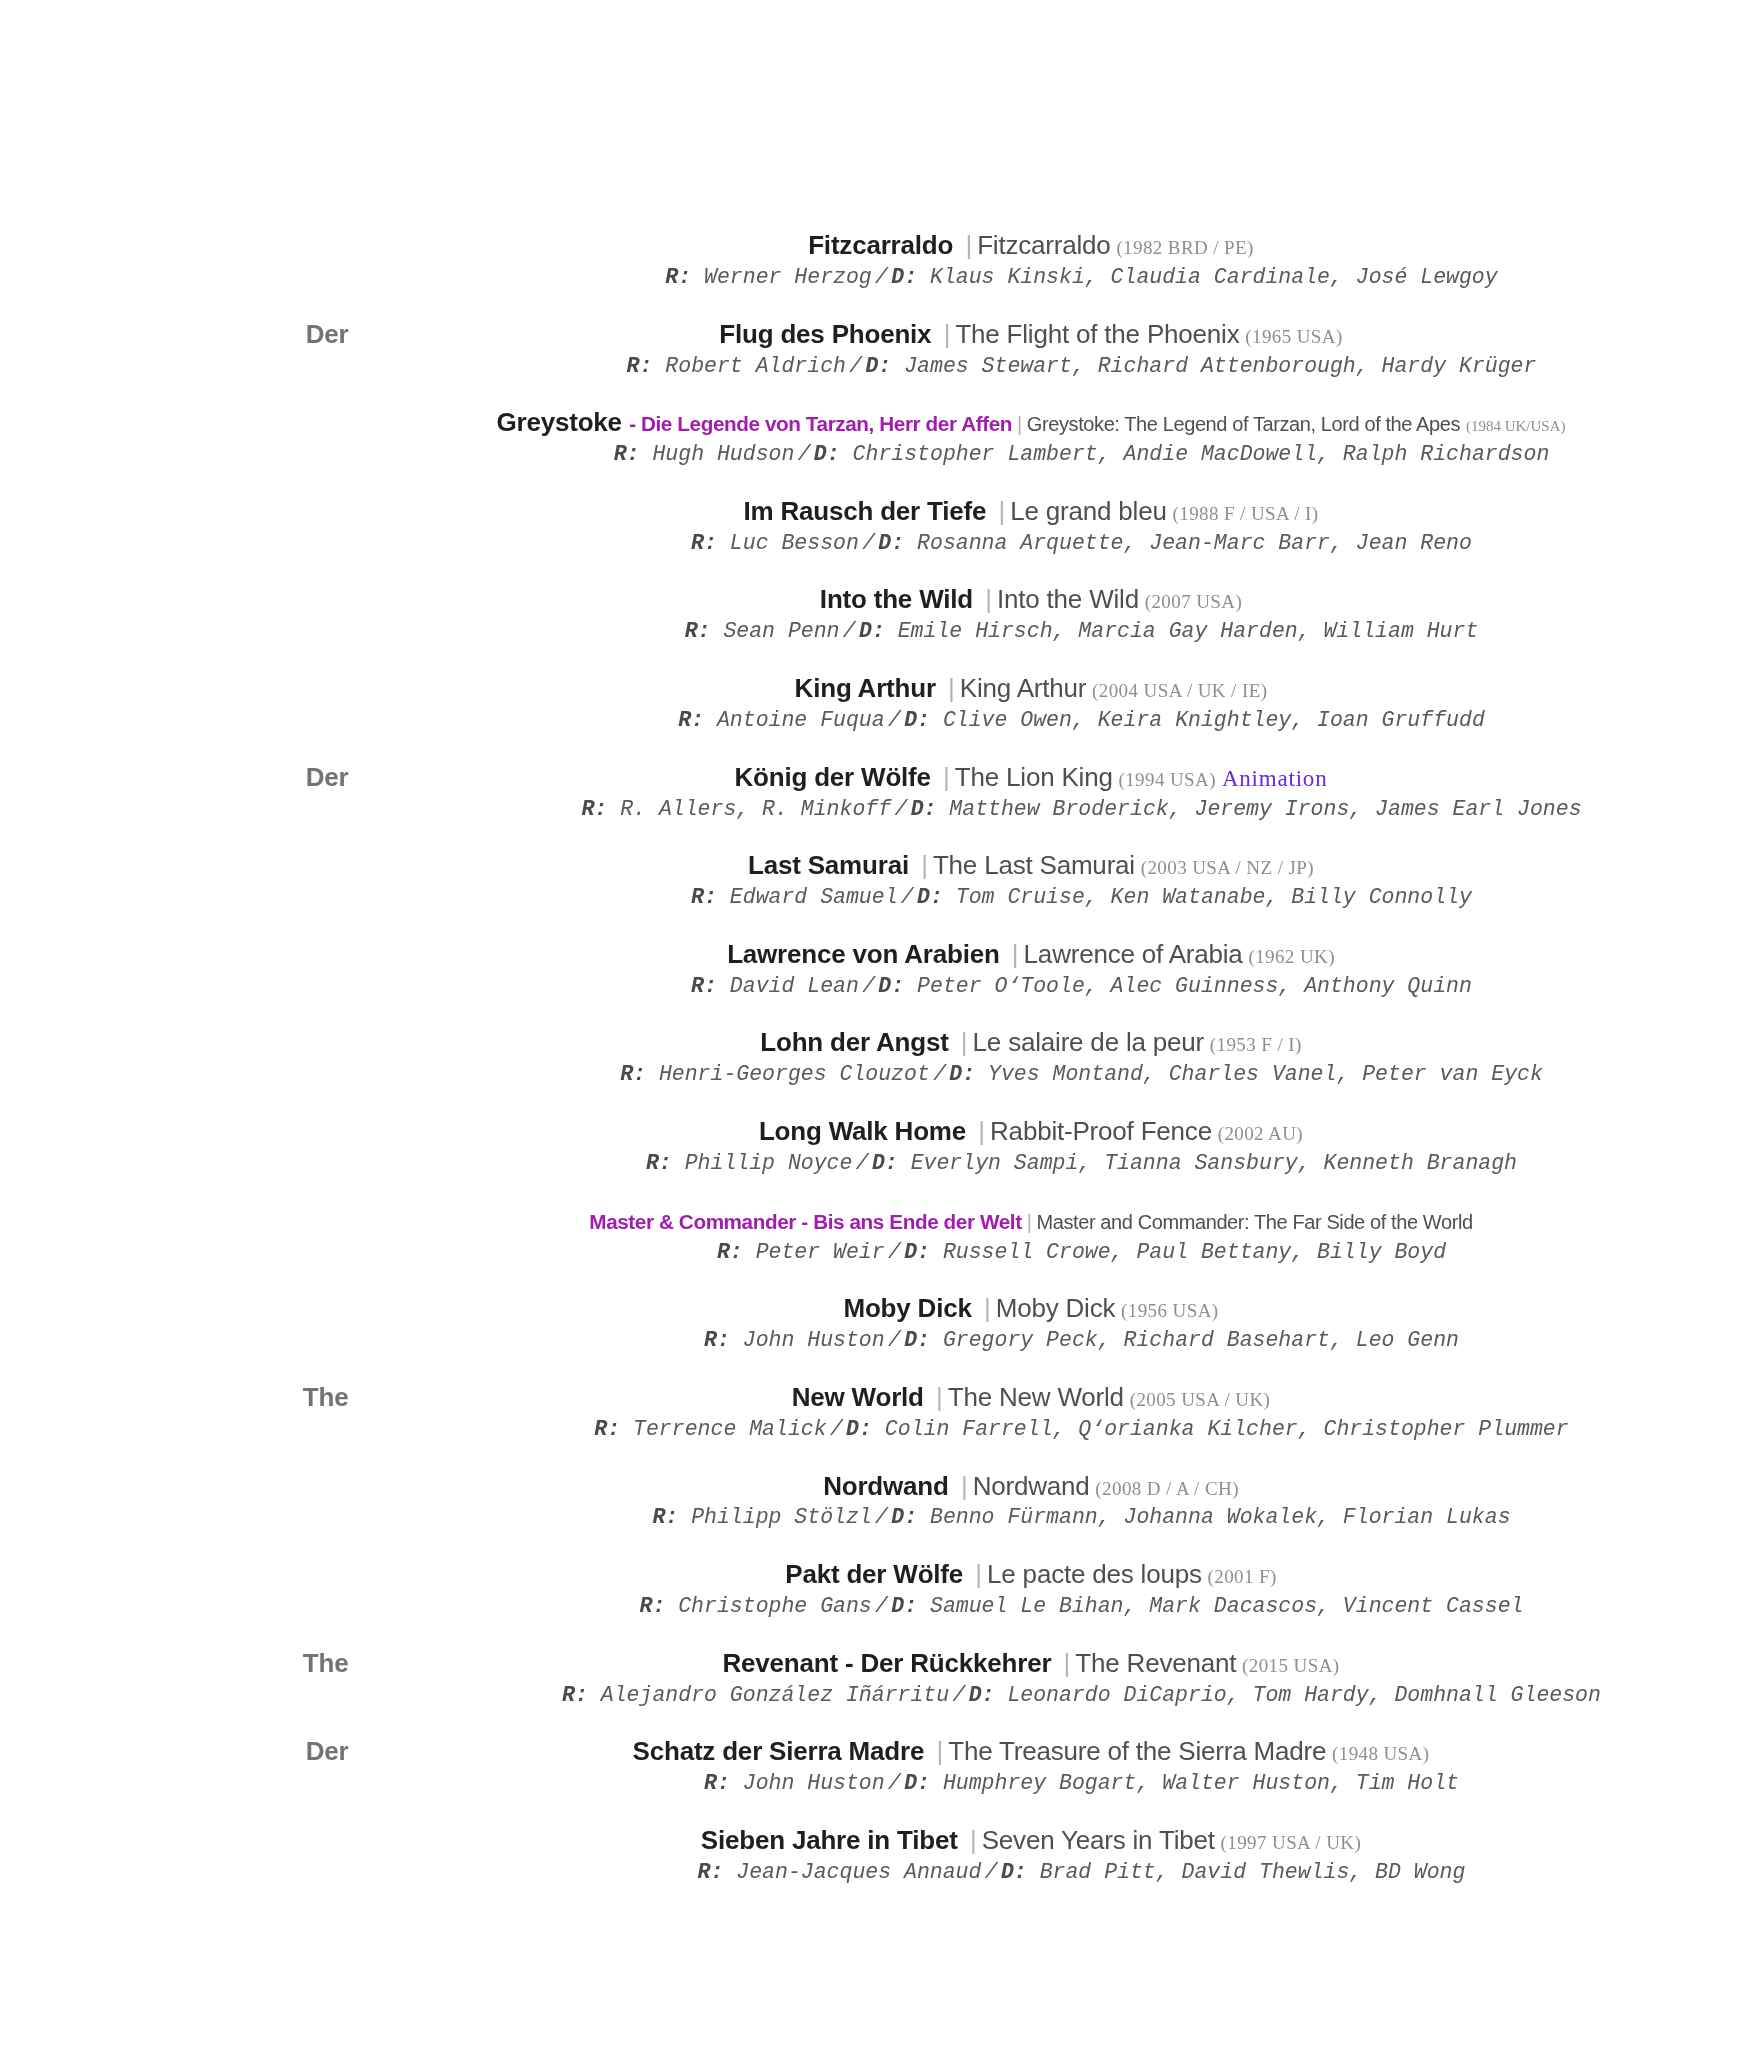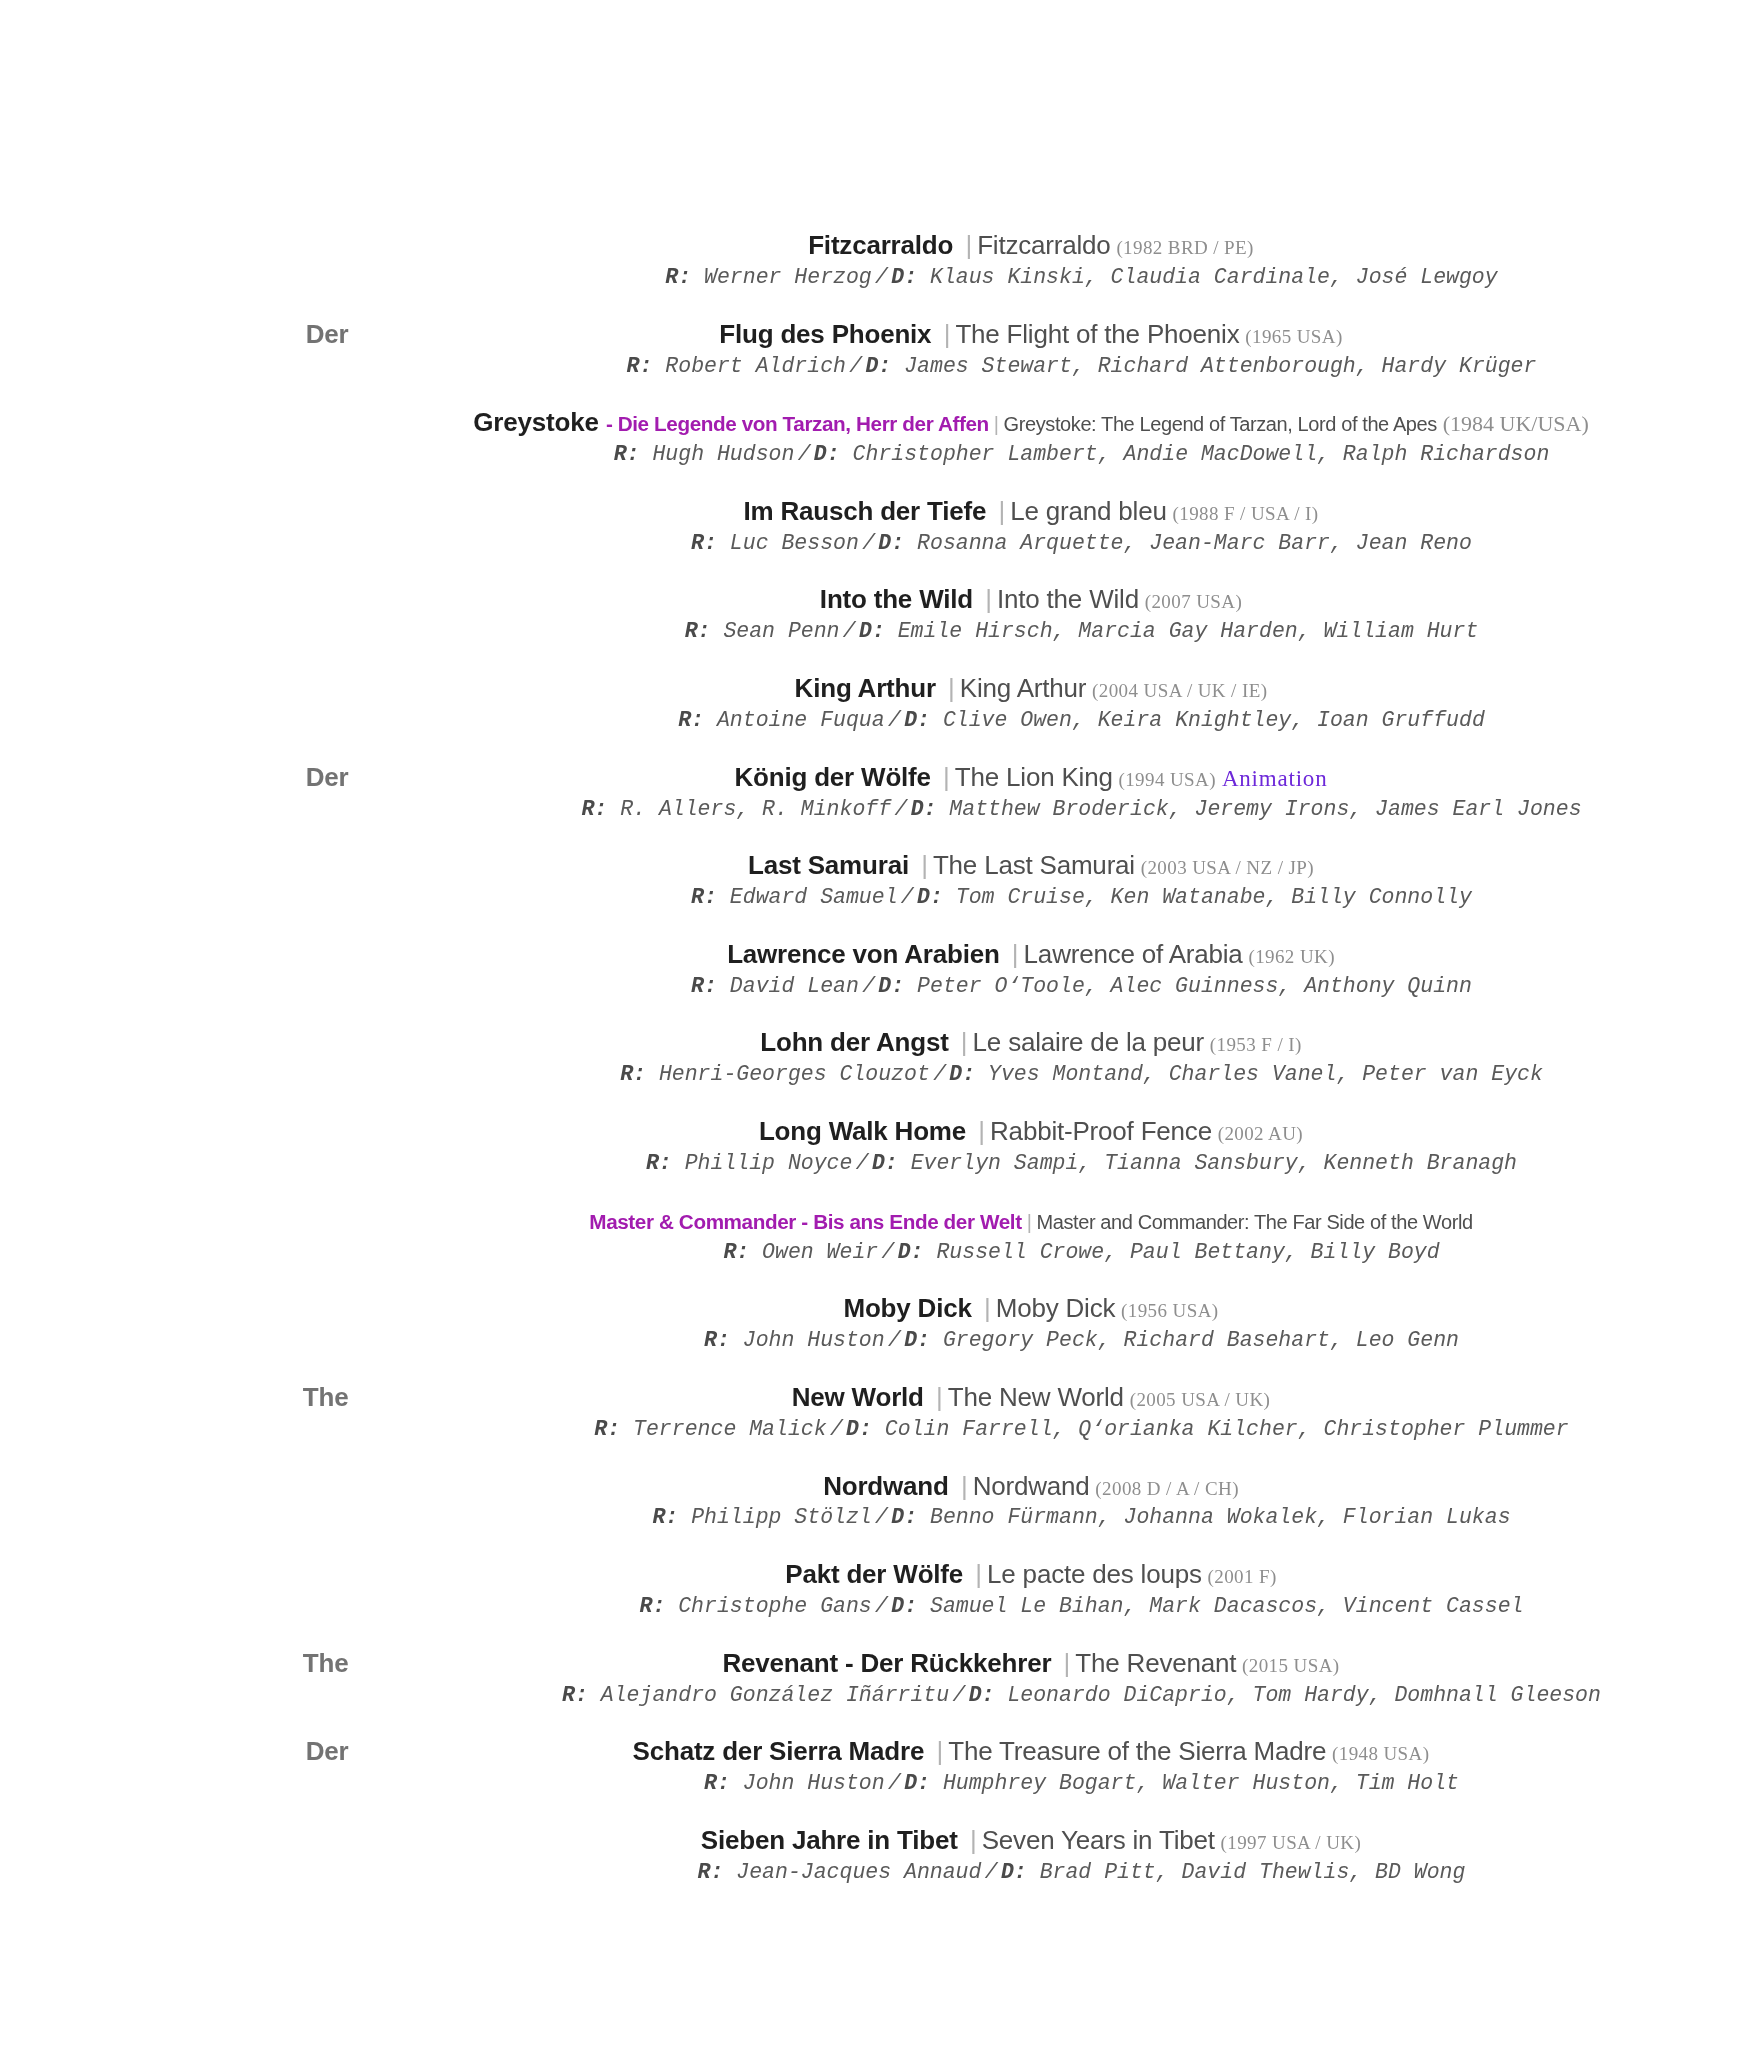--- a/index.html
+++ b/index.html
@@ -50,21 +50,21 @@
   }
   .note {
     font-family: "Liberation Serif", serif;
     font-size: 23px;
     color: #6d28d9;
     margin-left: 6px;
     letter-spacing: 0.8px;
   }
   .entry.condensed .sep,
   .entry.condensed .t-orig { font-size: 20px; letter-spacing: -0.4px; }
-  .entry.condensed .meta { font-size: 22px; letter-spacing: 0; }
+  .entry.condensed .meta { font-size: 15px; letter-spacing: 0; }
   .credits-line {
     margin-top: 4px;
     margin-left: 101px;
     font-family: Liberation Mono, monospace;
     font-style: italic;
     font-size: 21.5px;
     color: #5a5a5a;
     line-height: 1.15;
     white-space: nowrap;
   }
@@ -198,21 +198,21 @@
       <span class="val">Everlyn Sampi, Tianna Sansbury, Kenneth Branagh</span>
     </div>
   </div>
       <div class="entry condensed">
     <div class="title-line">
       
       <span class="t-de-cond">Master &amp; Commander - Bis ans Ende der Welt</span><span class="sep">|</span><span class="t-orig">Master and Commander: The Far Side of the World</span>
     </div>
     <div class="credits-line">
       <span class="lab">R:</span>
-      <span class="val">Owen Weir</span><span class="slash">/</span><span class="lab">D:</span>
+      <span class="val">Peter Weir</span><span class="slash">/</span><span class="lab">D:</span>
       <span class="val">Russell Crowe, Paul Bettany, Billy Boyd</span>
     </div>
   </div>
       <div class="entry">
     <div class="title-line">
       <span class="t-de">Moby Dick</span>
       <span class="sep">|</span><span class="t-orig">Moby Dick</span><span class="meta">(1956 USA)</span>
     </div>
     <div class="credits-line">
       <span class="lab">R:</span>

